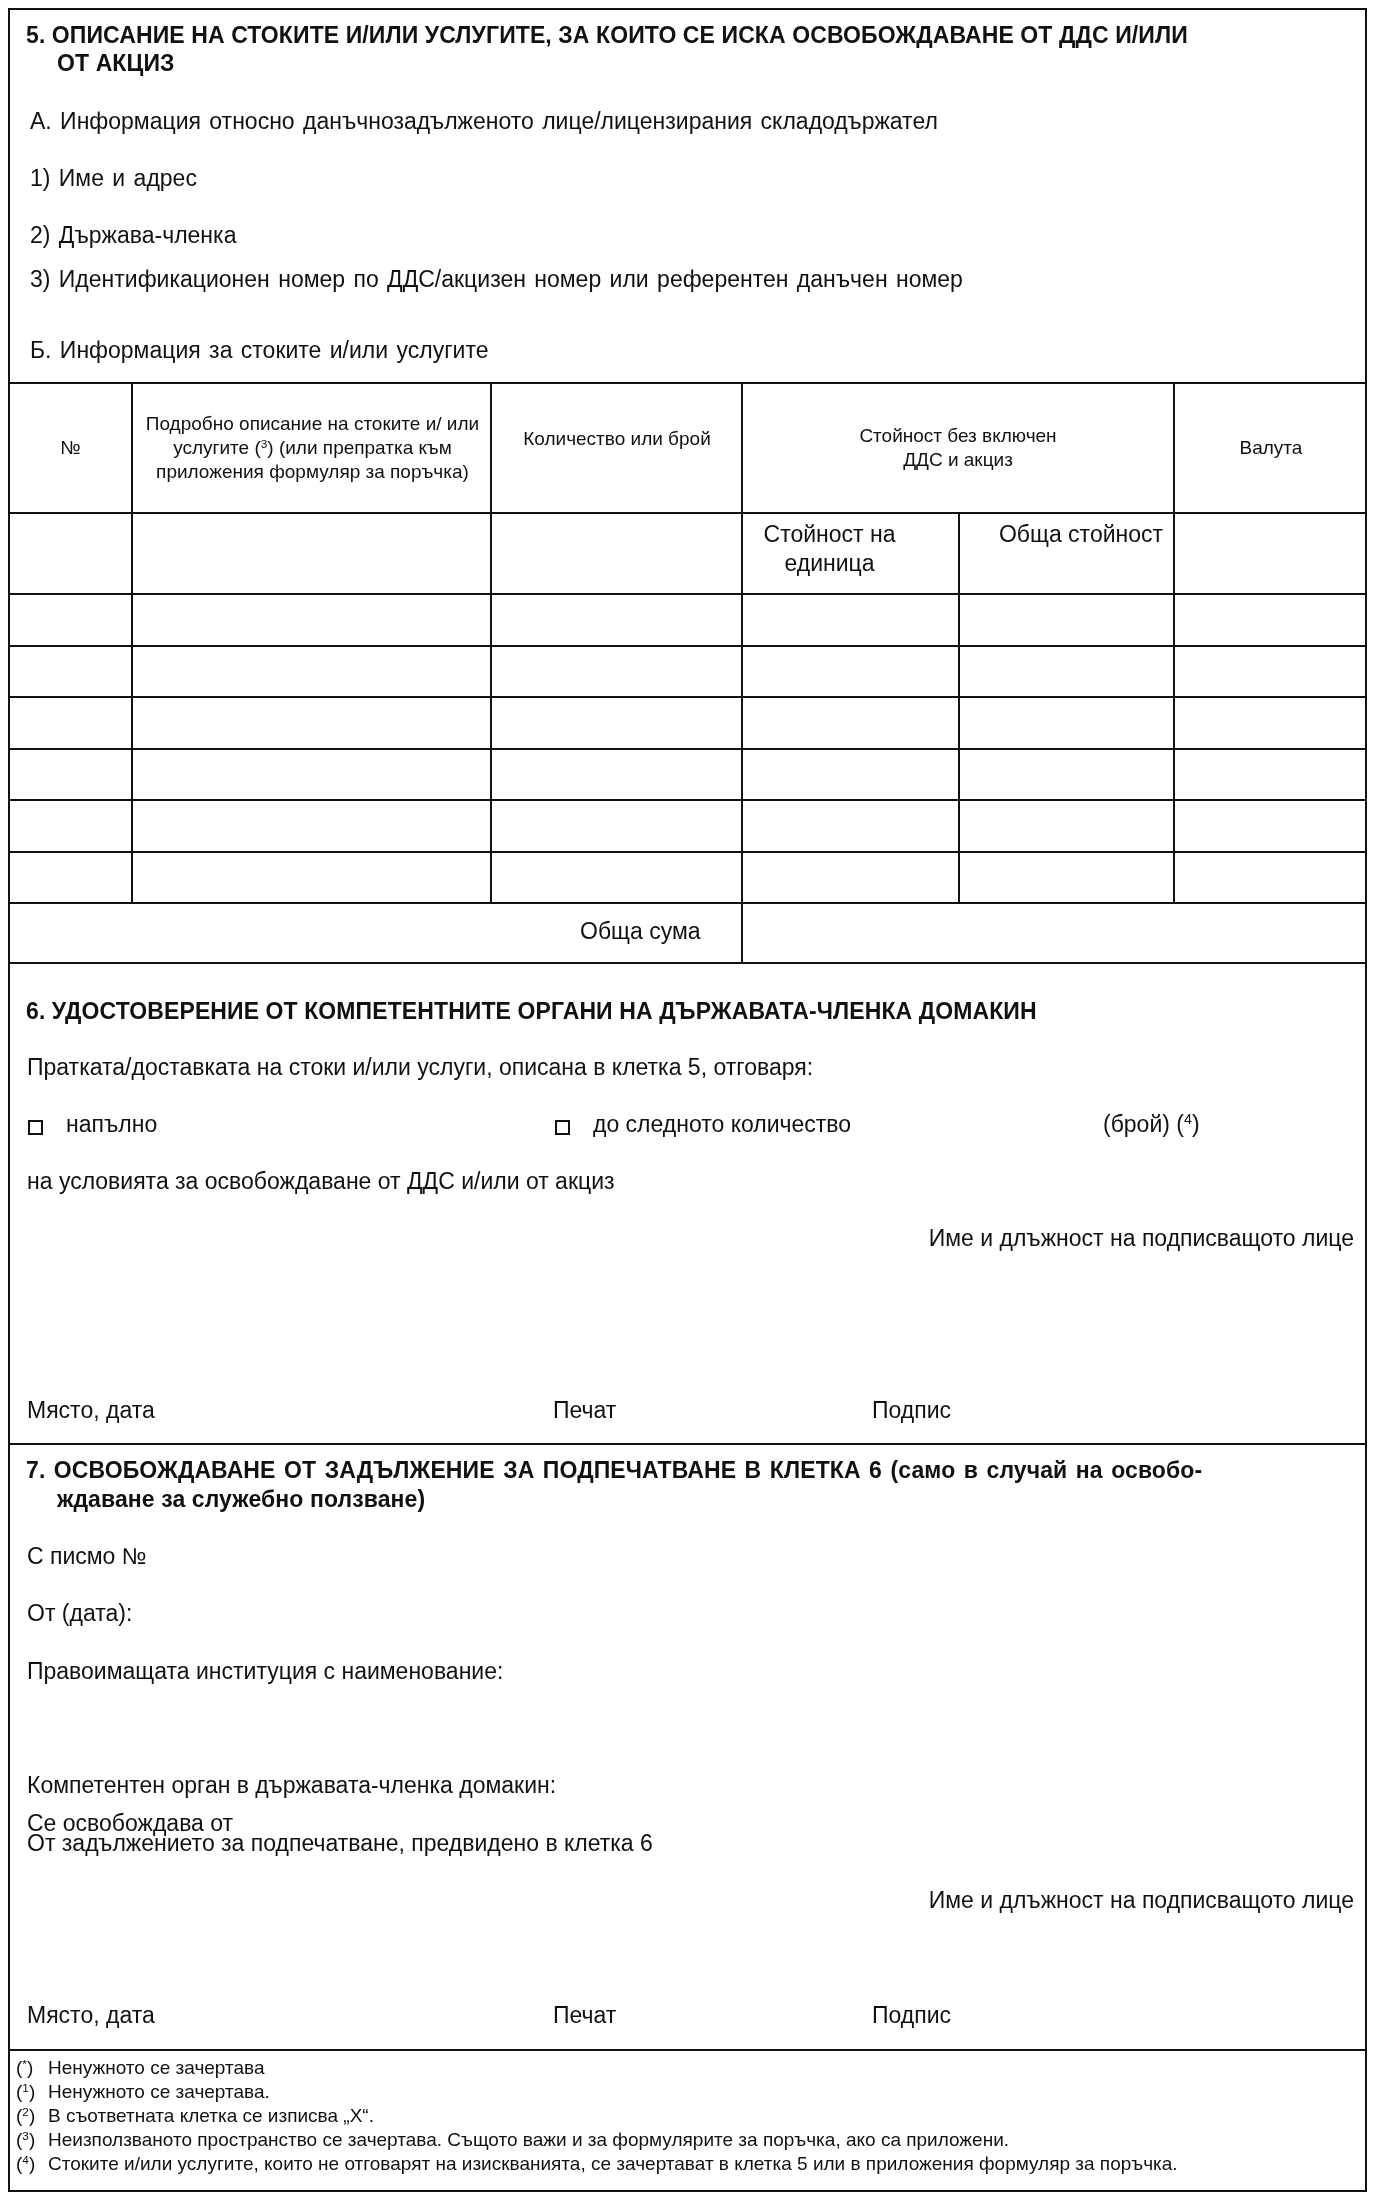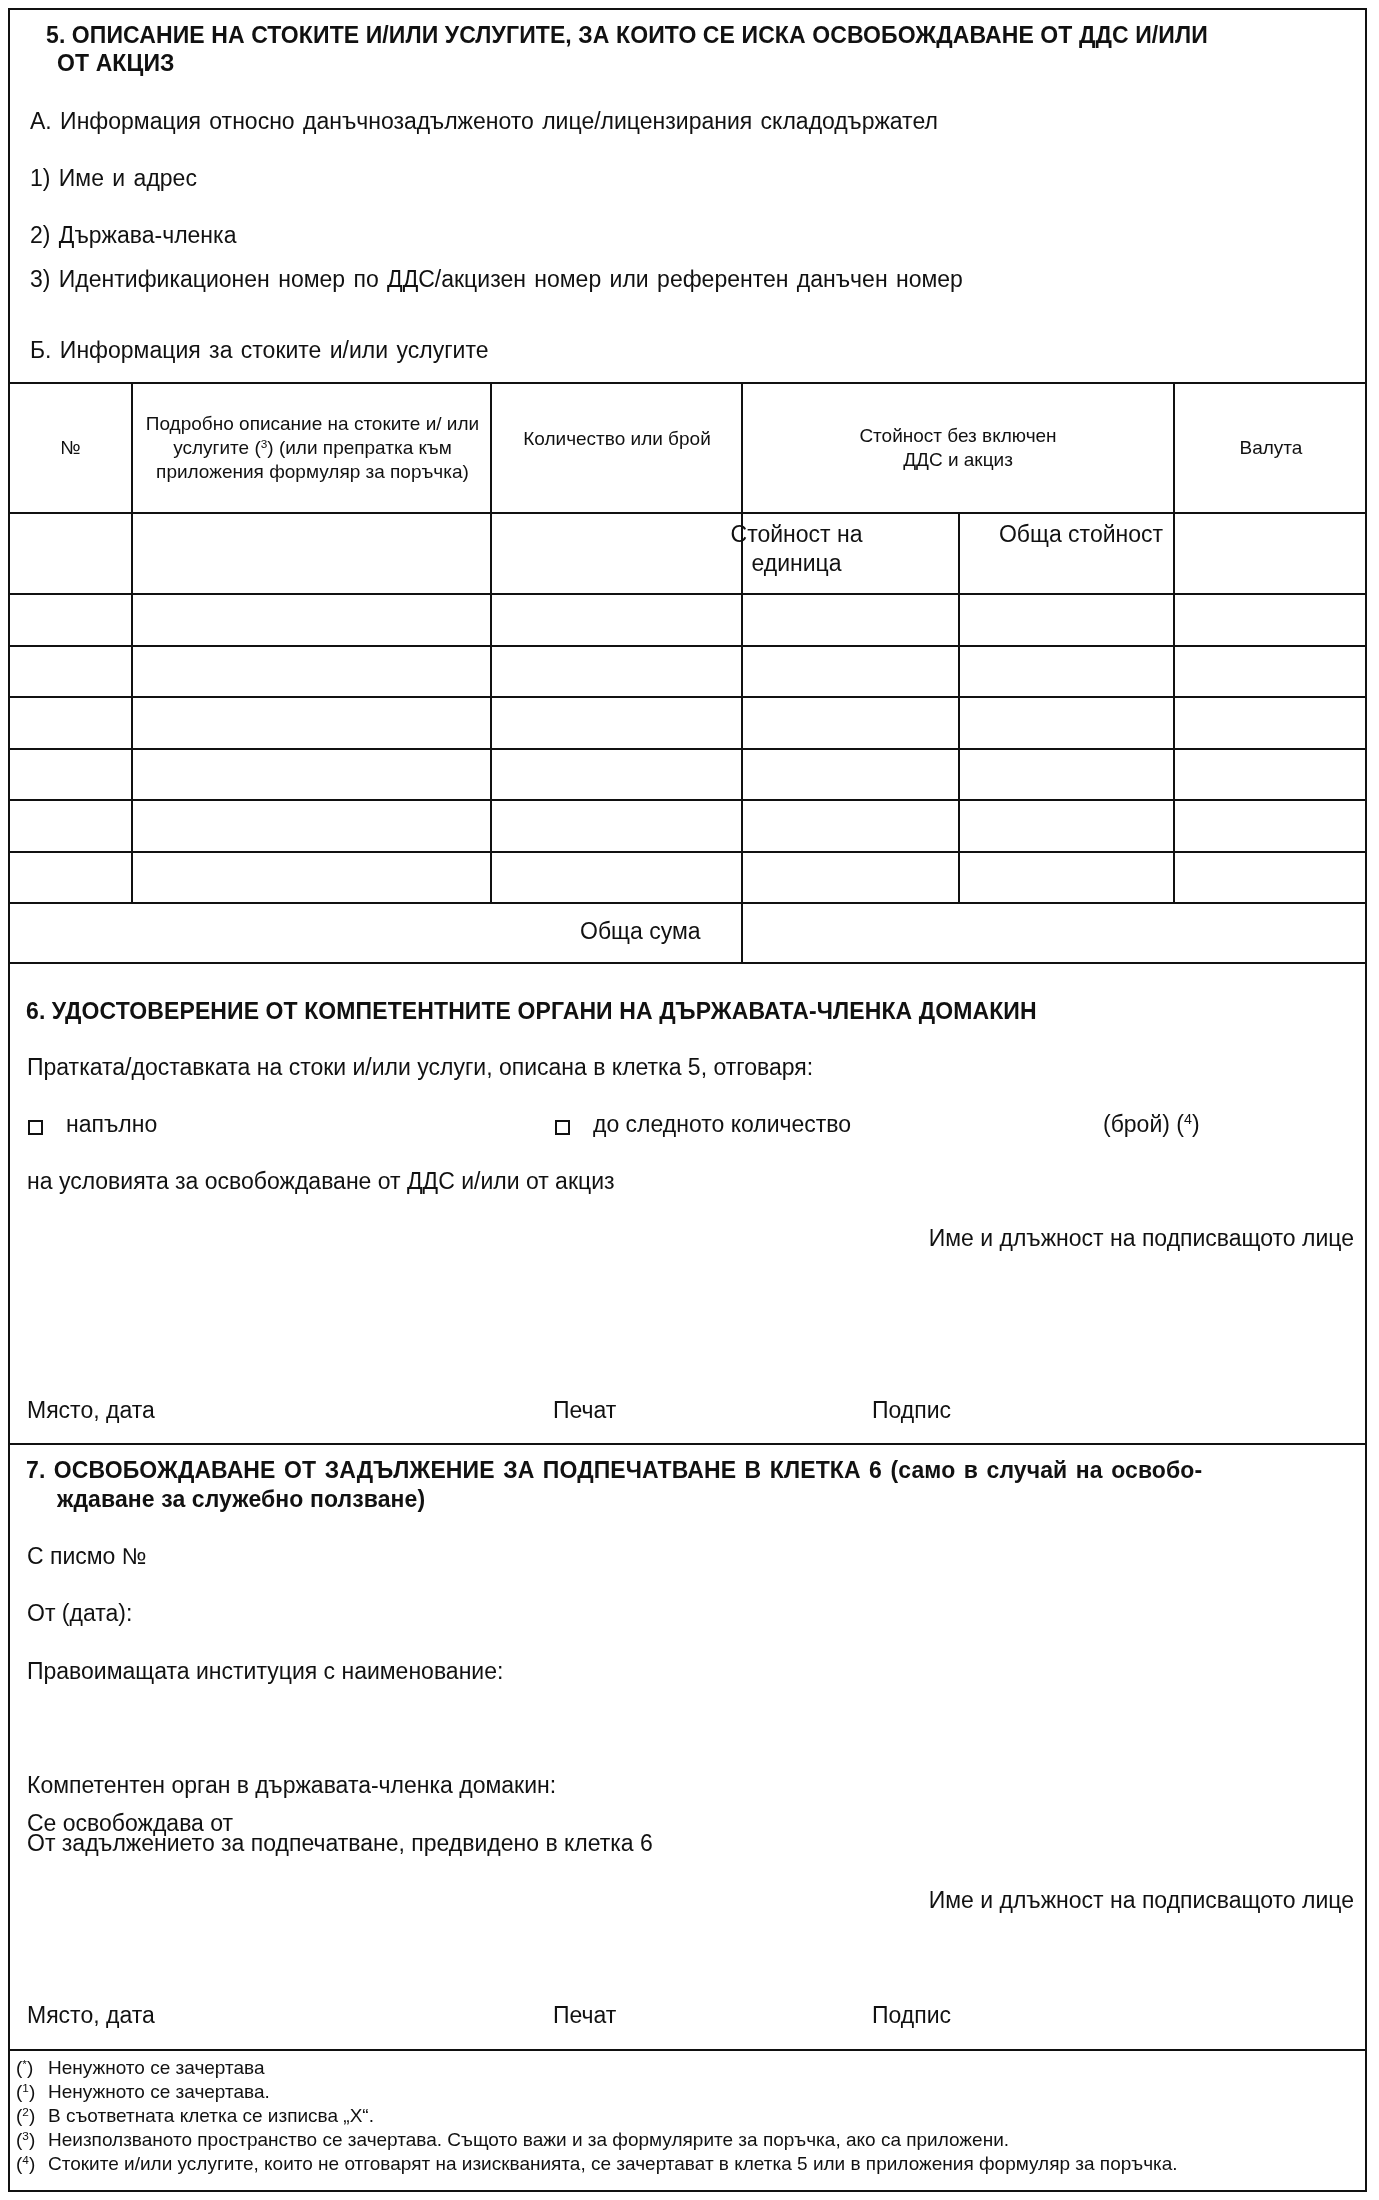--- a/index.html
+++ b/index.html
@@ -18,21 +18,21 @@
   sup { font-size: 0.62em; line-height: 0; vertical-align: 0.55em; }
   .cb { position: absolute; width: 15px; height: 15px; border: 2px solid #111; box-sizing: border-box; }
   .fn { font-size: 19px; line-height: 24px; }
   .cellhit { position: absolute; }
 </style>
 </head>
 <body>
 
 <div class="frame"></div>
 
-<div class="abs title" style="left:26px; top:20px;margin-left:20px;">5. ОПИСАНИЕ НА СТОКИТЕ И/ИЛИ УСЛУГИТЕ, ЗА КОИТО СЕ ИСКА ОСВОБОЖДАВАНЕ ОТ ДДС И/ИЛИ</div>
+<div class="abs title" style="left:26px; top:20px;">5. ОПИСАНИЕ НА СТОКИТЕ И/ИЛИ УСЛУГИТЕ, ЗА КОИТО СЕ ИСКА ОСВОБОЖДАВАНЕ ОТ ДДС И/ИЛИ</div>
 <div class="abs title" style="left:57px; top:48px;">ОТ АКЦИЗ</div>
 
 <div class="abs t" style="left:30px; top:107px; word-spacing:2px;">А.  Информация относно данъчнозадълженото лице/лицензирания складодържател</div>
 <div class="abs t" style="left:30px; top:164px; word-spacing:2px;">1)   Име и адрес</div>
 <div class="abs t" style="left:30px; top:221px; word-spacing:2px;">2)   Държава-членка</div>
 <div class="abs t" style="left:30px; top:265px; word-spacing:2px;text-align:right;">3)   Идентификационен номер по ДДС/акцизен номер или референтен данъчен номер</div>
 <div class="abs t" style="left:30px; top:336px; word-spacing:2px;">Б.  Информация за стоките и/или услугите</div>
 
 <div>
 
@@ -53,21 +53,21 @@
   <div class="vline" style="left:958px; top:513px; height:390px;"></div>
   <div class="vline" style="left:1173px; top:383px; height:520px;"></div>
 
   <div class="cell-txt" style="left:10px; top:384px; width:121px; height:128px;">№</div>
   <div class="cell-txt" style="left:140px; top:384px; width:345px; height:128px;">
       <span><span>Подробно описание на стоките и/ или услугите (</span><sup>3</sup><span>) (или препратка към приложения формуляр за поръчка)</span></span>
     </div>
   <div class="cell-txt" style="left:493px; top:384px; width:248px; height:110px;">Количество или брой</div>
   <div class="cell-txt" style="left:743px; top:384px; width:430px; height:128px; padding:0 100px; box-sizing:border-box;">Стойност без включен ДДС и акциз</div>
   <div class="cell-txt" style="left:1175px; top:384px; width:192px; height:128px;">Валута</div>
-  <div class="sub-txt" style="left:710px; top:520px; width:173px; padding:0 20px; box-sizing:border-box;">Стойност на единица</div>
+  <div class="sub-txt" style="left:743px; top:520px; width:173px; padding:0 20px; box-sizing:border-box;">Стойност на единица</div>
   <div class="sub-txt" style="left:960px; top:520px; width:242px;">Обща стойност</div>
 
   <div id="rows-container">
       <div>
         <div class="cellhit" style="left: 10px; top: 595px; width: 121px; height: 50px;"></div>
         <div class="cellhit" style="left: 133px; top: 595px; width: 357px; height: 50px;"></div>
         <div class="cellhit" style="left: 493px; top: 595px; width: 248px; height: 50px;"></div>
         <div class="cellhit" style="left: 743px; top: 595px; width: 215px; height: 50px;"></div>
         <div class="cellhit" style="left: 960px; top: 595px; width: 213px; height: 50px;"></div>
         <div class="cellhit" style="left: 1175px; top: 595px; width: 190px; height: 50px;"></div>

